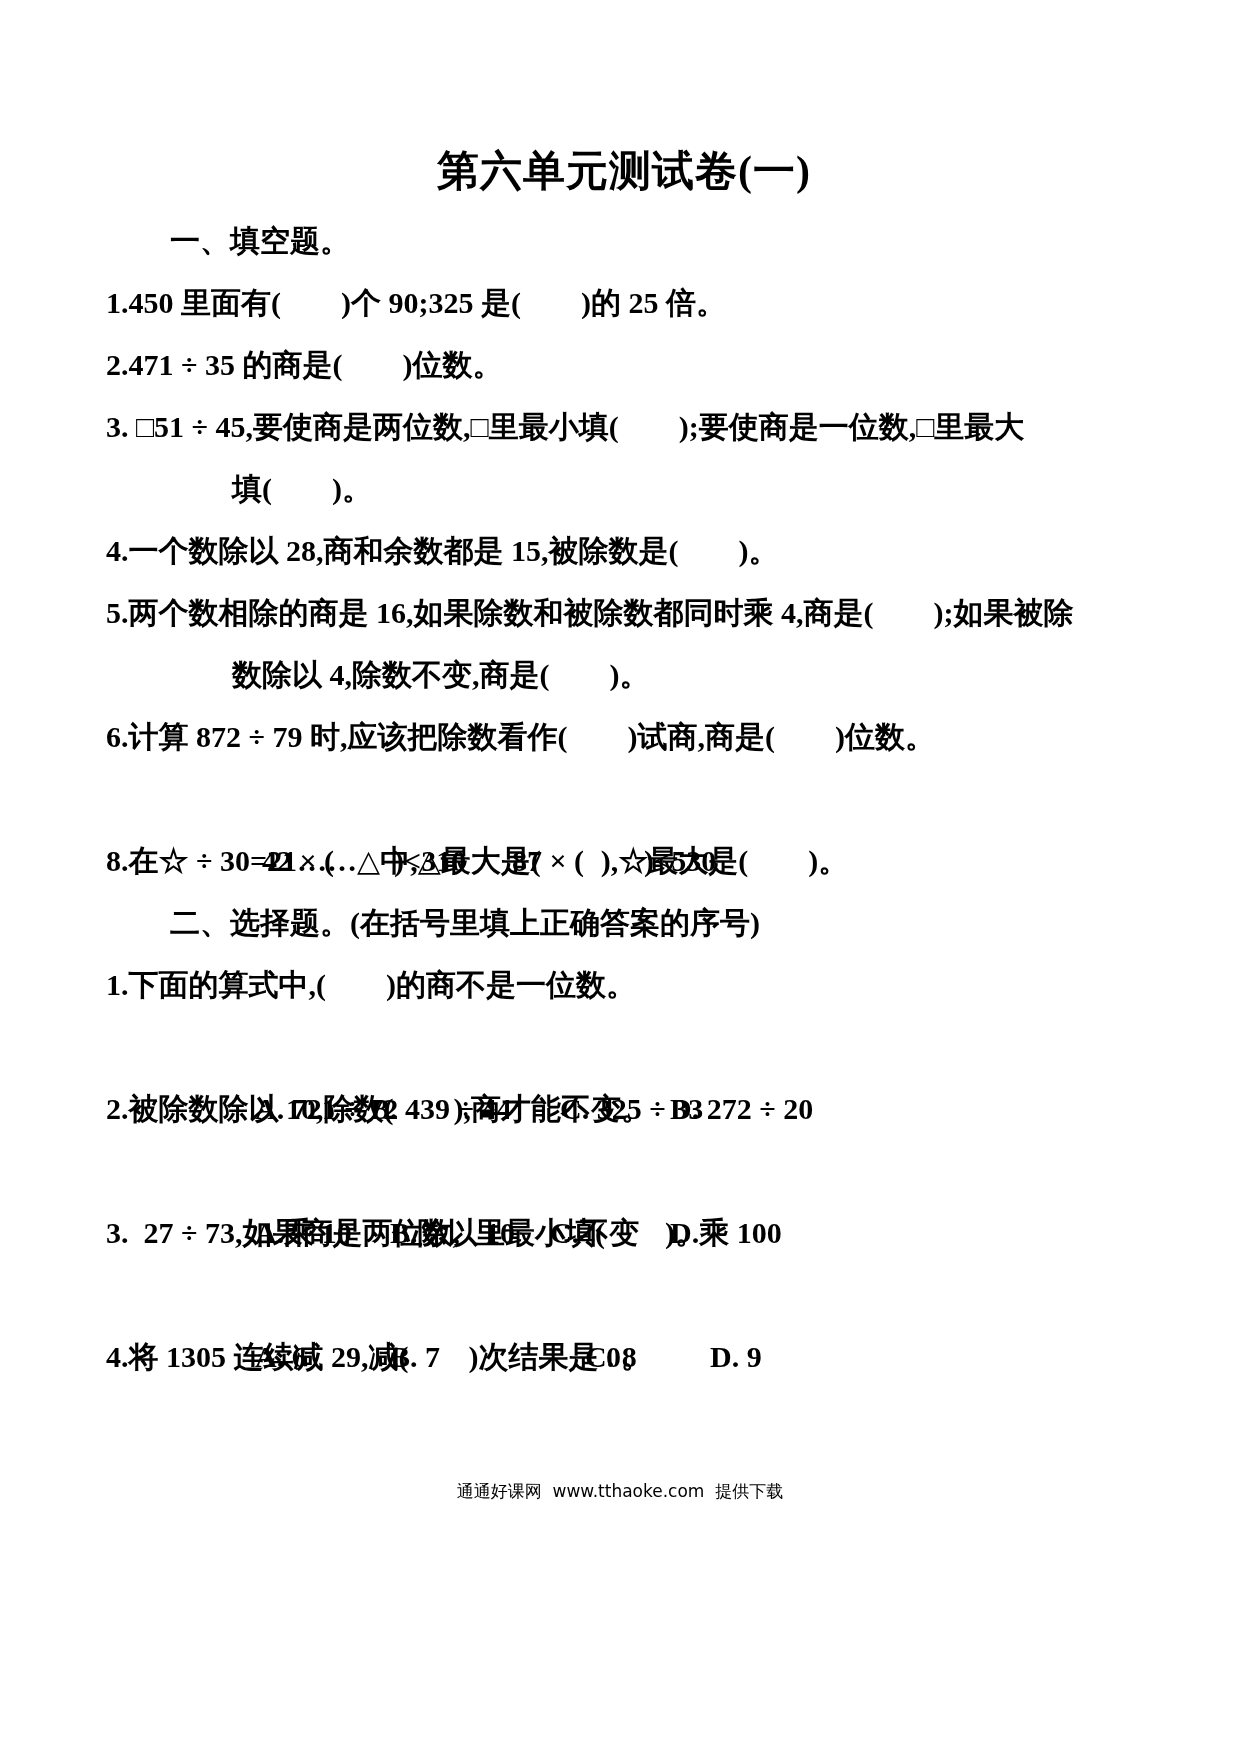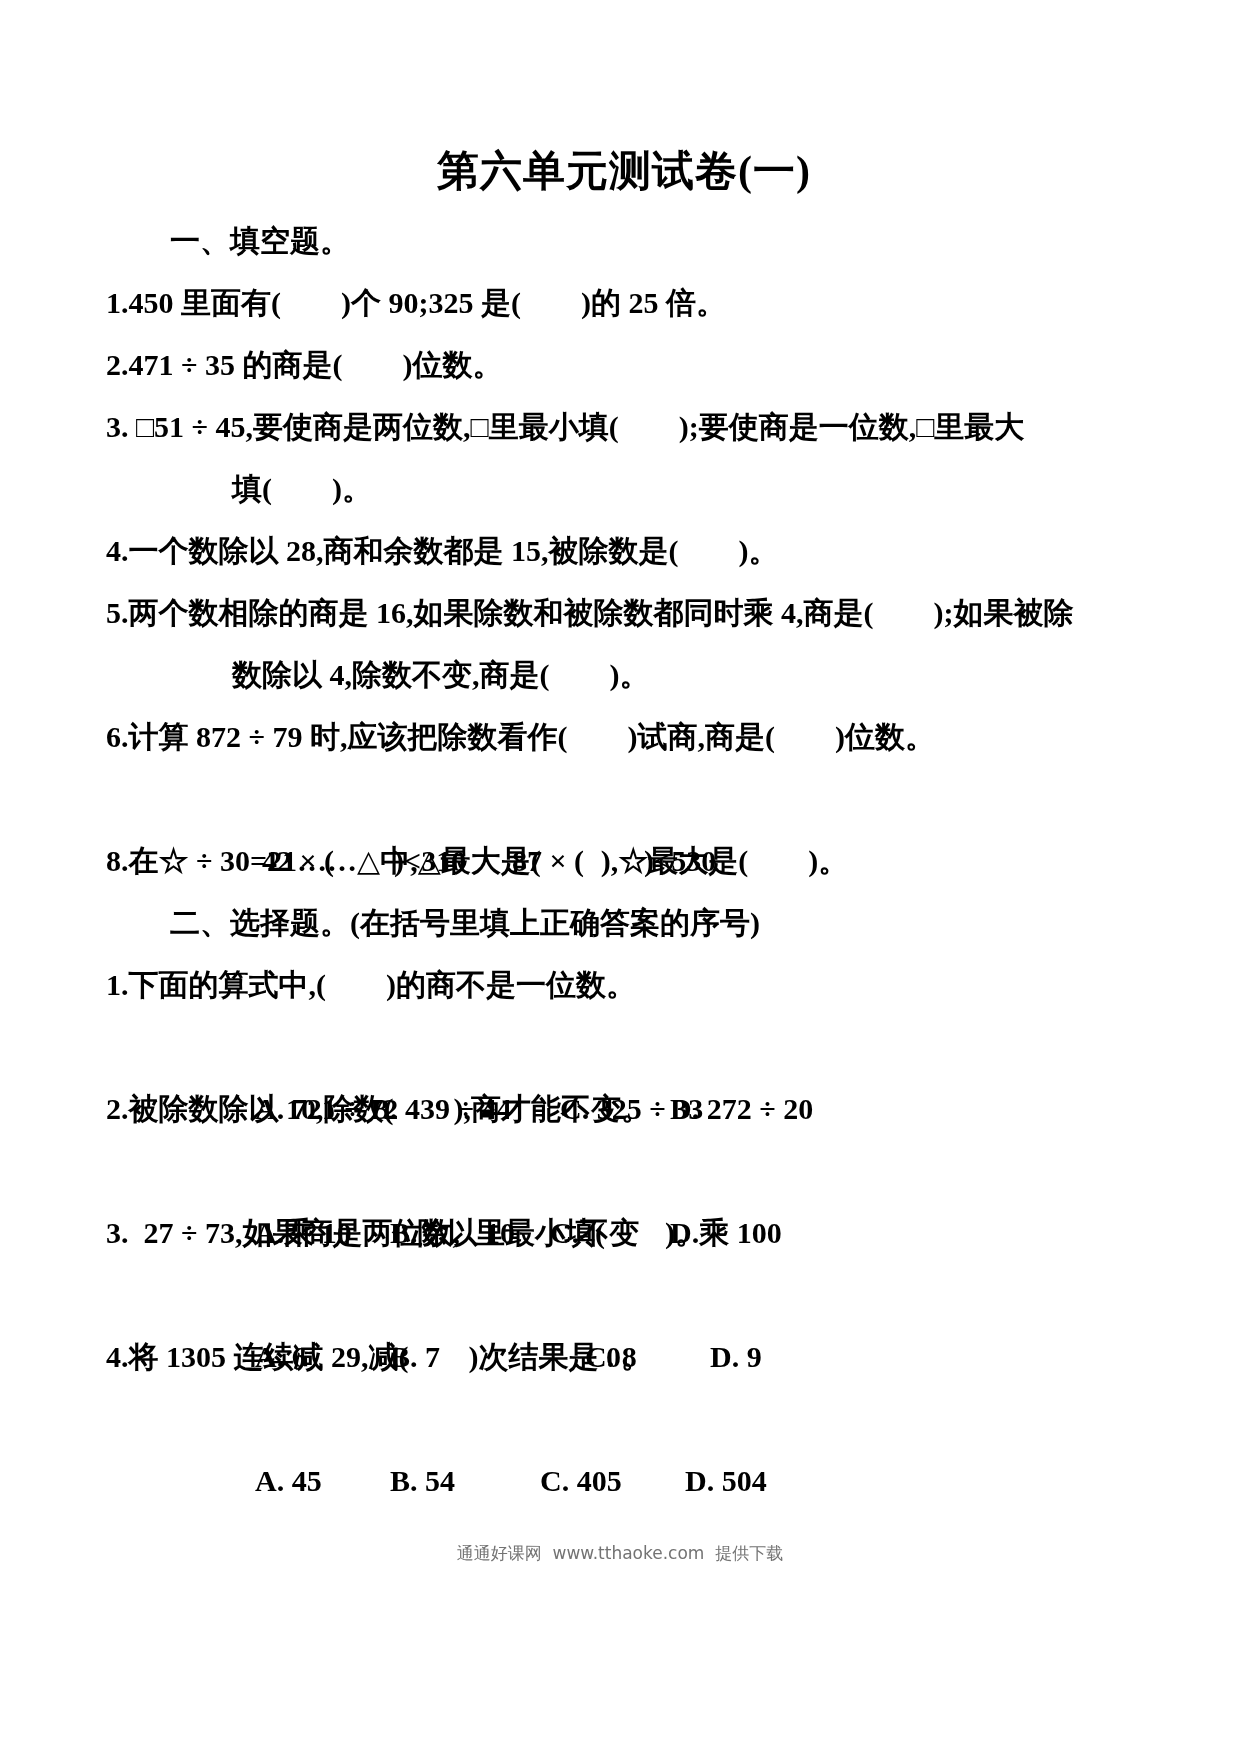--- a/index.html
+++ b/index.html
@@ -49,21 +49,21 @@
   .row-c4 span:nth-child(1){ width: 135px; }
   .row-c4 span:nth-child(2){ width: 150px; }
   .row-c4 span:nth-child(3){ width: 145px; }
   .row-expr span:nth-child(1){ width: 250px; }
   .footer {
     margin-top: 92px;
     text-align: center;
     font-family: "DejaVu Sans", "Liberation Sans", sans-serif;
     font-size: 17px;
     font-weight: normal;
-    color: #737373;
+    color: #000000;
     white-space: pre;
   }
 </style>
 </head>
 <body>
 
 <div class="page">
 
   <div class="title">第六单元测试卷(一)</div>
 
@@ -93,19 +93,16 @@
   <div class="line opts row-c2">
     <span>A.乘 10</span><span>B.除以 10</span><span>C.不变</span><span>D.乘 100</span>
   </div>
 
   <div class="line q">3.  27 ÷ 73,如果商是两位数,  里最小填(        )。</div>
   <div class="line opts row-c3">
     <span>A. 6</span><span>B. 7</span><span>C. 8</span><span>D. 9</span>
   </div>
 
   <div class="line q">4.将 1305 连续减 29,减(        )次结果是 0。</div>
-  <div class="line opts row-c4">
-    <span>A. 45</span><span>B. 54</span><span>C. 405</span><span>D. 504</span>
-  </div>
 
   <div class="footer">通通好课网  www.tthaoke.com  提供下载</div>
 
 </div>
 
 </body></html>

